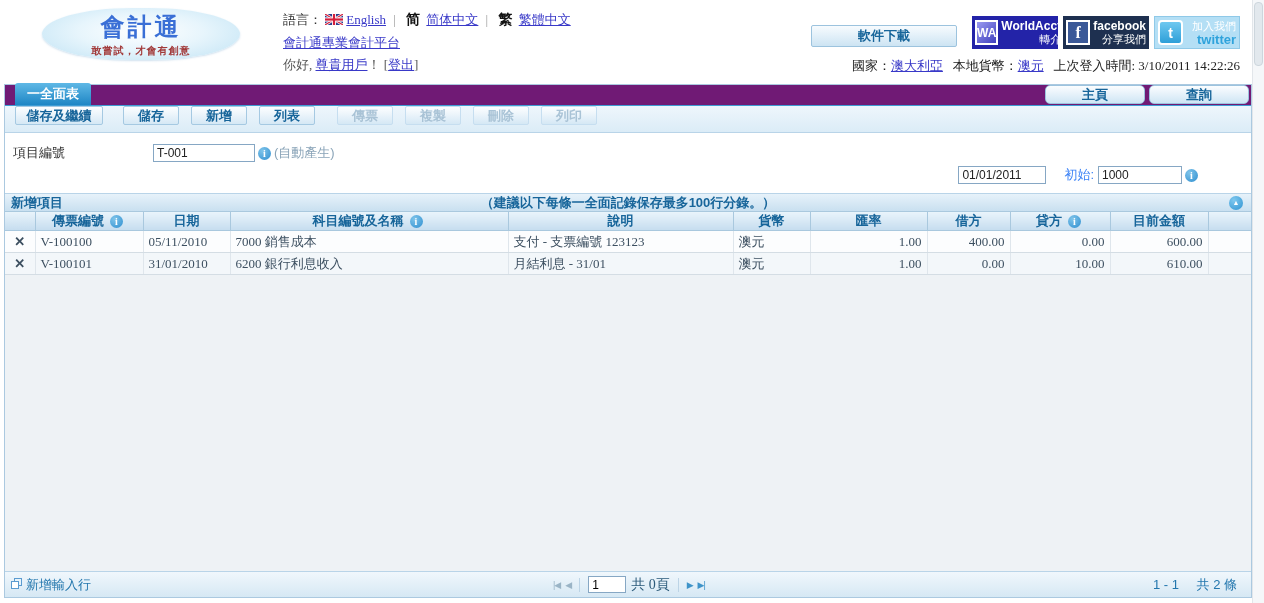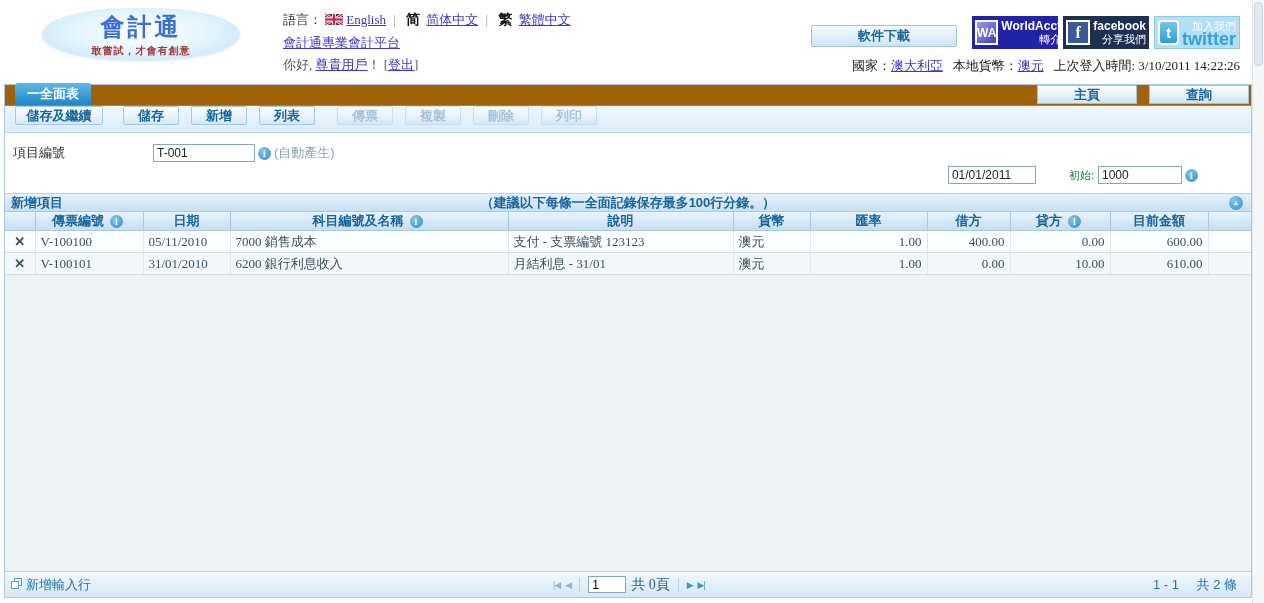--- a/index.html
+++ b/index.html
@@ -37,36 +37,36 @@
   .badge-fb { background:#1e3050; }
   .badge-tw { background:#b4dff5; border:1px solid #8fc9e8; }
   .badge-box { width:25px; height:25px; margin:0 3px; border:2px solid #fff; display:flex;
                align-items:center; justify-content:center; color:#fff; font-weight:bold; font-size:12px; }
   .wa-box { background:linear-gradient(135deg,#9a9af0,#4040bf); }
   .fb-box { background:#3b5998; font-family:"Liberation Serif",serif; font-size:16px; }
   .tw-box { background:linear-gradient(#6fc8f0,#2e9fd8); border-radius:4px; font-size:14px; }
   .badge-txt { flex:1; display:flex; flex-direction:column; align-items:flex-end; padding-right:3px;
                color:#fff; font-size:11px; line-height:13px; }
   .badge-name { font-weight:bold; font-size:12px; }
-  .tw-name { color:#2fa3dc; font-weight:bold; font-size:18px; text-transform:lowercase; }
+  .tw-name { color:#2fa3dc; font-weight:bold; font-size:13px; text-transform:lowercase; }
   .hdr-meta { margin-top:8px; text-align:right; font-size:13px; color:#222;
               font-family:"Liberation Serif", serif; white-space:nowrap; }
   .hdr-meta b { font-weight:normal; }
 
   
   .panel { position:absolute; left:4px; top:84px; width:1248px; height:514px;
            border:1px solid #abc9e0; background:#fff; display:flex; flex-direction:column; }
 
-  .tabstrip { height:21px; background:#a16207; border-bottom:1px solid #3e9cd4;
+  .tabstrip { height:21px; background:#701a75; border-bottom:1px solid #3e9cd4;
               display:flex; align-items:flex-end; padding:0 2px 0 10px; }
   .tab { background:linear-gradient(#5fb8e6,#1e86c5); color:#fff; font-weight:bold; font-size:13px;
          padding:2px 12px 2px 12px; border-radius:3px 3px 0 0; cursor:pointer; }
   .tab-spacer { flex:1; }
-  .hbtn { width:100px; height:19px; margin-left:12px; margin-bottom:1px;
-          background:linear-gradient(#fbfdff,#cfe5f4); border:1px solid #9cc3de; border-radius:0;
+  .hbtn { width:100px; height:19px; margin-left:4px; margin-bottom:1px;
+          background:linear-gradient(#fbfdff,#cfe5f4); border:1px solid #9cc3de; border-radius:5px;
           color:#17659a; font-weight:bold; font-size:13px; cursor:pointer; }
 
   .toolbar { height:27px; background:linear-gradient(#eef6fc,#dbecf7); border-bottom:1px solid #b9d4e8;
              display:flex; padding-left:10px; }
   .tbtn { height:19px; min-width:56px; padding:0 10px; margin-right:12px;
           background:linear-gradient(#fdfeff,#d5e8f5); border:1px solid #a5c9e2; border-radius:2px;
           color:#17659a; font-weight:bold; font-size:13px; cursor:pointer; }
   .tbtn.first { min-width:88px; margin-right:20px; }
   .tbtn.disabled { color:#a9c3d6; border-color:#c6def0; cursor:default; }
 
@@ -80,21 +80,21 @@
   .inf { width:13px; height:13px; border-radius:50%; margin:0 3px;
          background:radial-gradient(circle at 35% 30%, #7fc4ea, #2f8fd0);
          color:#fff; font:bold 10px "Liberation Serif",serif; display:inline-flex;
          align-items:center; justify-content:center; cursor:pointer; flex:none; }
   .auto-note { color:#8aa4b8; font-size:13px; }
   .select { width:192px; height:20px; border:1px solid #7f9db9; display:flex; background:#fff; cursor:pointer; }
   .select-text { flex:1; font-size:12px; color:#222; padding:2px 3px; white-space:nowrap; overflow:hidden; }
   .select-arrow { width:17px; background:linear-gradient(#d9edf9,#8ec6e8); border-left:1px solid #7f9db9;
                   color:#2c6e9e; font-size:8px; display:flex; align-items:center; justify-content:center; }
   .form-right { position:absolute; right:50px; top:33px; display:flex; align-items:center; }
-  .init-label { font-size:11px; color:#15803d; margin:0 4px 0 33px; }
+  .init-label { font-size:13px; color:#3b82f6; margin:0 4px 0 18px; }
 
   
   .gcap { height:19px; background:linear-gradient(#e7f2fa,#c9e0f0); border-top:1px solid #b9d4e8;
           border-bottom:1px solid #aac9de; position:relative; display:flex; align-items:center; }
   .gcap-title { position:relative; z-index:2; font-weight:bold; color:#17659a; font-size:13px; padding-left:6px; }
   .gcap-hint { position:absolute; left:0; right:0; text-align:center; font-weight:bold;
                color:#17659a; font-size:13px; }
   .collapse { position:absolute; right:8px; z-index:2; width:14px; height:14px; border-radius:50%;
               background:radial-gradient(circle at 35% 30%, #7fc8ef, #2f94d2); color:#fff; font-size:7px;
               display:flex; align-items:center; justify-content:center; cursor:pointer; }

